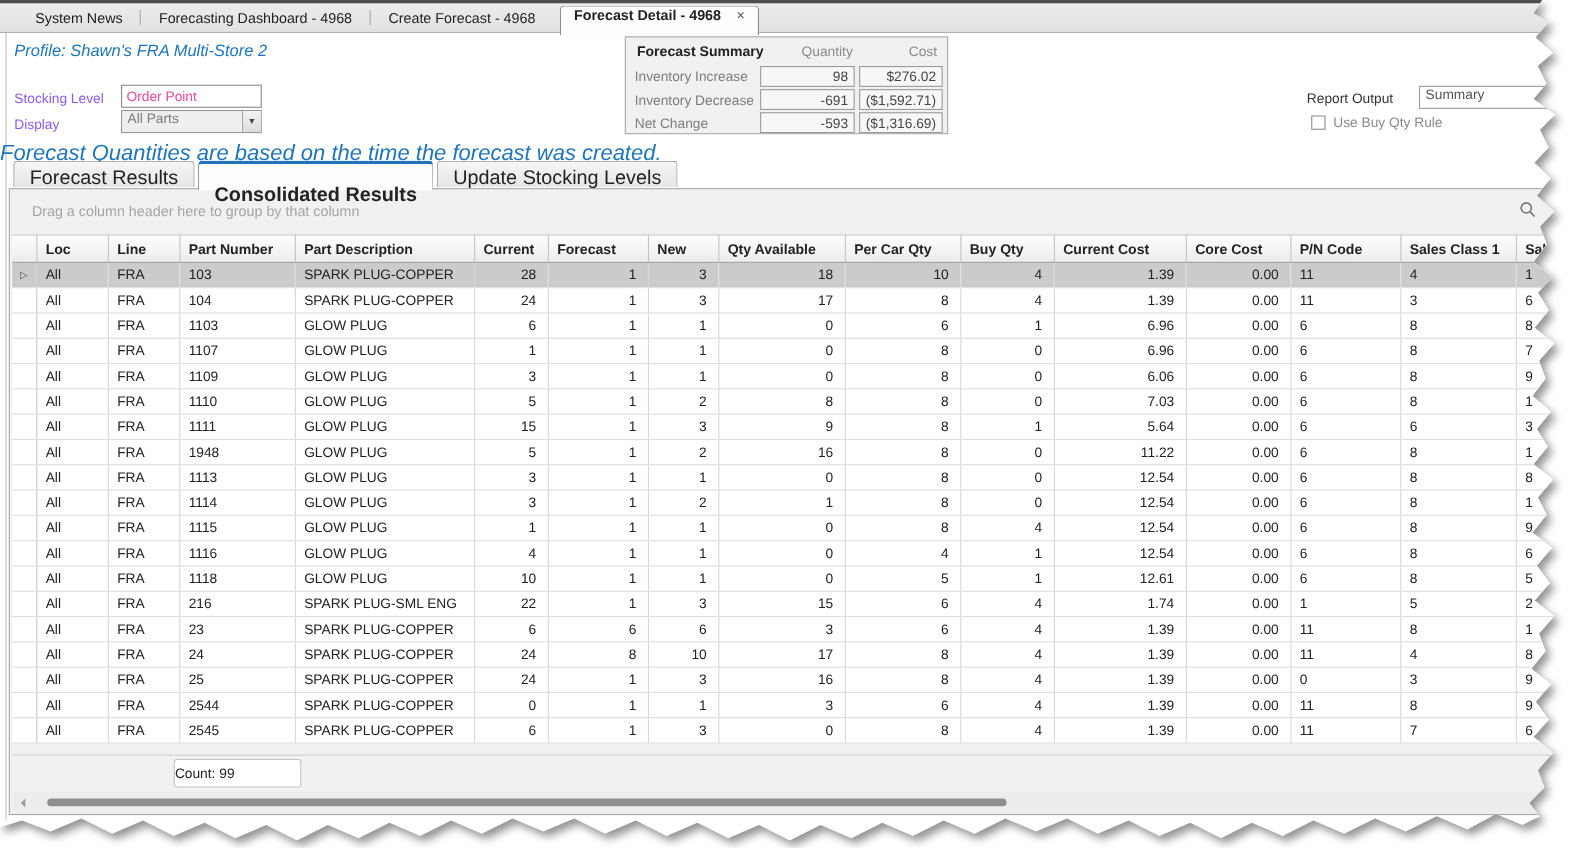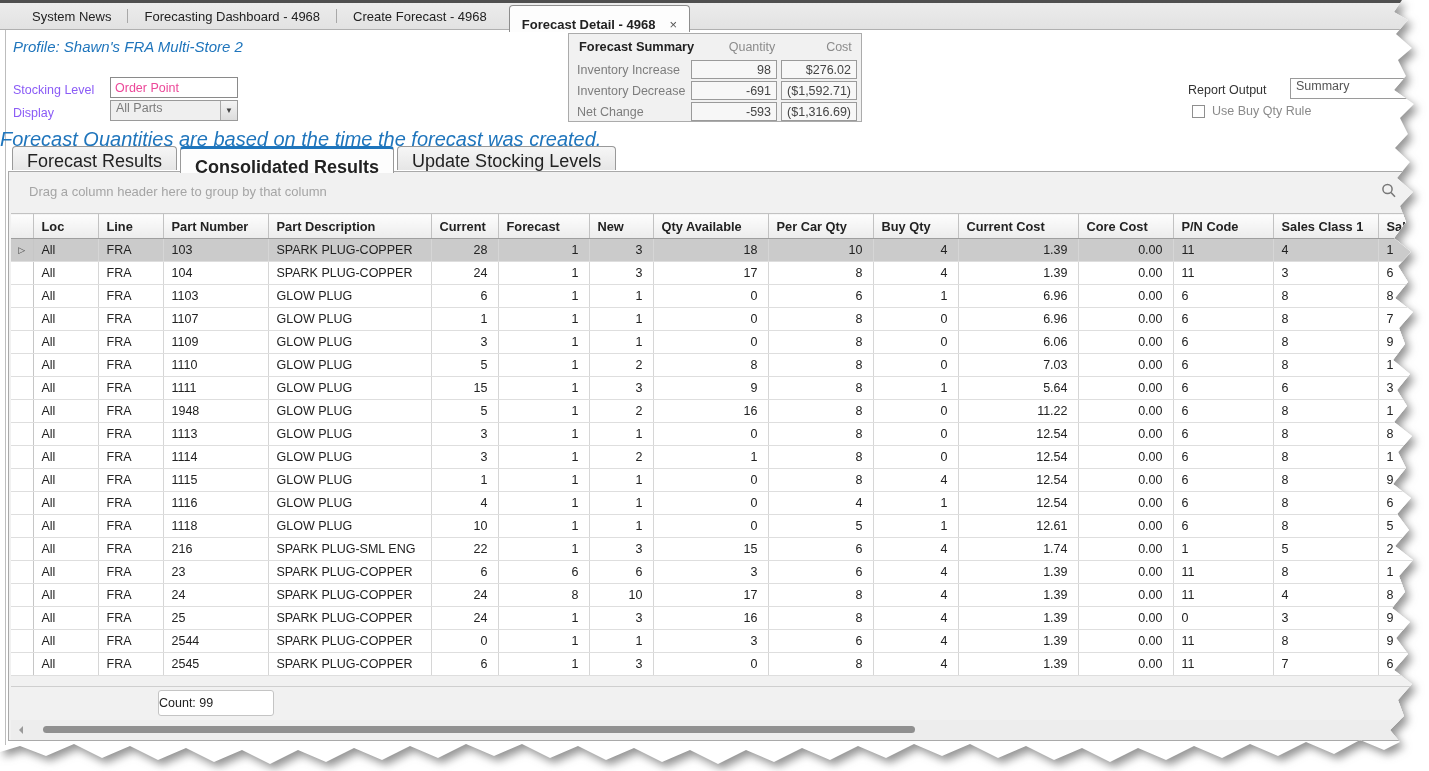--- a/index.html
+++ b/index.html
@@ -13,21 +13,21 @@
 
   
   .doc-tabs { position:absolute; left:0; top:0; width:1410px; height:30px;
     background:linear-gradient(#ececec,#e2e2e2); border-top:3px solid #4f4f4f;
     border-bottom:1px solid #b0b0b0; display:flex; align-items:center;
     padding-left:22px; font-size:13px; color:#222; }
   .doc-tab { padding:0 10px; white-space:nowrap; cursor:default; }
   .tab-sep { width:1px; height:14px; background:#a8a8a8; margin:0 6px; }
   .doc-tab.active { background:#fdfdfd; border:1px solid #8d8d8d; border-bottom:none;
     border-radius:4px 4px 0 0; font-weight:bold; height:27px; display:flex;
-    align-items:flex-end; margin-left:12px; padding:0 12px; position:relative; top:2px; }
+    align-items:flex-start; margin-left:12px; padding:0 12px; position:relative; top:2px; }
   .doc-tab.active .close { margin-left:14px; font-weight:normal; color:#555;
     font-size:13px; cursor:pointer; }
 
   
   .left-edge { position:absolute; left:5px; top:30px; width:1px; height:715px;
     background:#bdbdbd; }
 
   
   .profile { position:absolute; left:13px; top:38px; color:var(--accent);
     font-style:italic; font-size:15px; }
@@ -61,21 +61,21 @@
   .notice { position:absolute; left:0; top:128px; width:1400px; text-align:left;
     color:var(--accent); font-style:italic; font-size:20px; }
 
   
   .inner-tabs { position:absolute; left:12px; top:146px; display:flex;
     height:26px; font-size:18px; }
   .itab { border:1px solid #999; border-bottom:none; border-radius:4px 4px 0 0;
     background:linear-gradient(#f6f6f6,#e6e6e6); padding:4px 14px 5px 14px;
     margin-right:3px; color:#222; height:24px; cursor:pointer; }
   .itab.active { background:#fdfdfd; font-weight:bold; height:27px;
-    border-top:3px solid var(--accent); padding-top:8px; position:relative; z-index:3; }
+    border-top:3px solid var(--accent); padding-top:18px; position:relative; z-index:3; }
 
   
   .grid-panel { position:absolute; left:8px; top:171px; width:1413px; height:570px;
     border:1px solid #a9a9a9; background:#f1f1f1; overflow:hidden; }
   .group-bar { position:absolute; left:0; top:0; width:100%; height:40px; }
   .group-bar .hint { position:absolute; left:20px; top:12px; color:#a5a5a5;
     font-size:13px; }
   .search-icon { position:absolute; right:22px; top:10px; width:18px; height:18px;
     cursor:pointer; }
 

